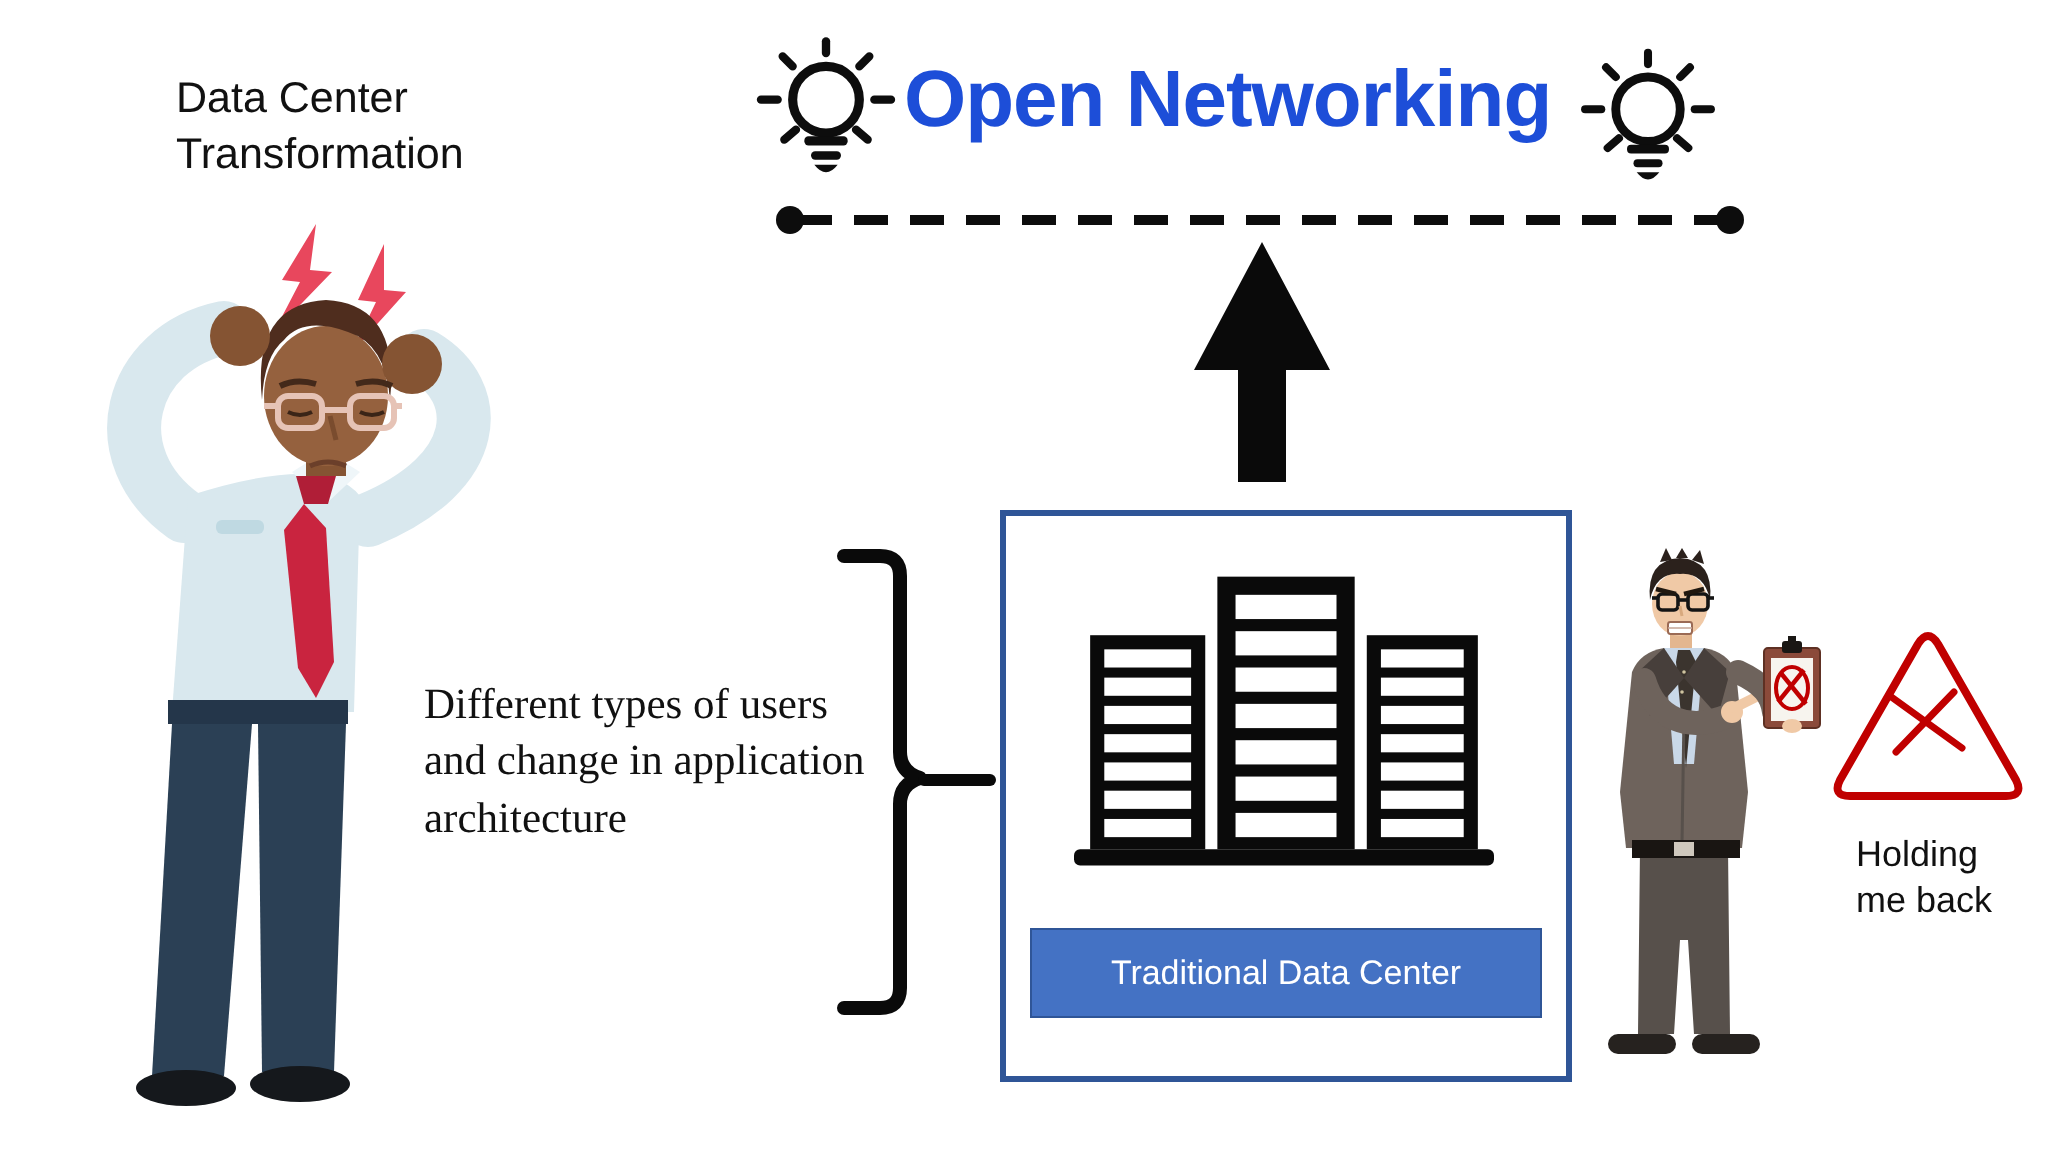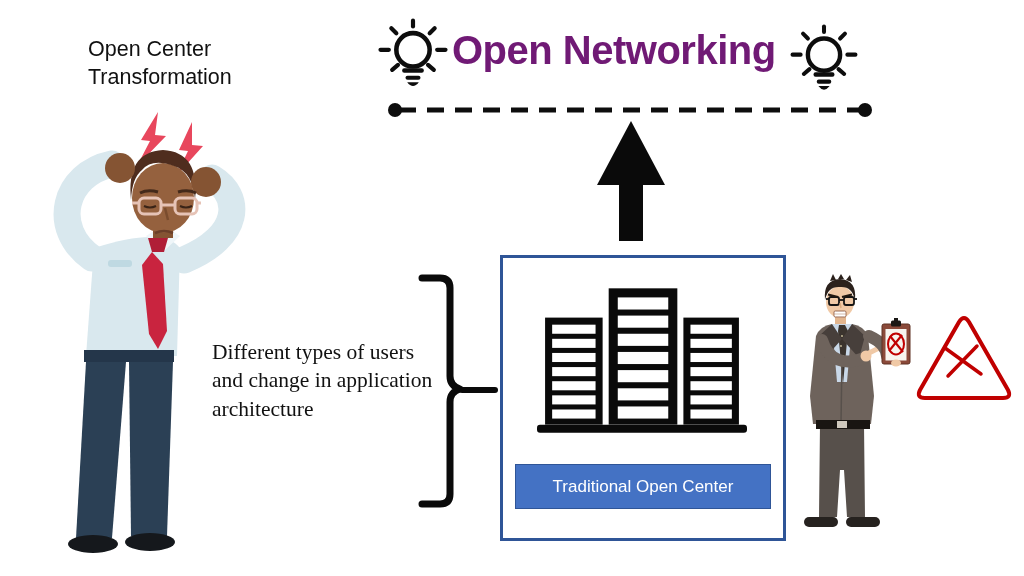--- a/index.html
+++ b/index.html
@@ -4,21 +4,21 @@
 <style>
   html,body{margin:0;padding:0;background:#ffffff;}
   .canvas{
     position:relative;width:1024px;height:576px;overflow:hidden;background:#FFFFFF;
     font-family:"Liberation Sans",sans-serif;color:#0D0D0D;
   }
   .abs{position:absolute;}
   .note{color:#111111;}
   .title-text{
     position:absolute;left:452px;top:28px;width:320px;text-align:center;
-    font-size:40px;font-weight:600;letter-spacing:-0.5px;color:#701a75;white-space:nowrap;
+    font-size:40px;font-weight:600;letter-spacing:-0.5px;color:#1d4ed8;white-space:nowrap;
   }
   .top-left-note{left:88px;top:36px;width:180px;font-size:21.5px;line-height:1.3;}
   .brace-note{left:212px;top:338px;width:222px;font-size:21.5px;line-height:1.32;font-family:Liberation Serif, serif;}
   .blocker-note{left:928px;top:416px;width:84px;font-size:18px;line-height:1.28;}
   .dc-box{
     left:500px;top:255px;width:286px;height:286px;background:#FFFFFF;
     border:3px solid #2F5597;box-sizing:border-box;
   }
   .dc-caption{
     position:absolute;left:12px;top:206px;width:256px;height:45px;
@@ -26,21 +26,21 @@
     display:flex;align-items:center;justify-content:center;
     color:#FFFFFF;font-size:17px;
   }
   svg{display:block;}
 </style>
 </head>
 <body>
 
 <div class="canvas">
 
-  <div class="abs note top-left-note">Open Center Transformation</div>
+  <div class="abs note top-left-note">Data Center Transformation</div>
 
   <svg class="abs" style="left:378px;top:18px;" width="70" height="82" viewBox="0 0 84 98">
     <g stroke="#0D0D0D" stroke-width="5" stroke-linecap="round">
       <line x1="42" y1="3" x2="42" y2="10"></line>
       <line x1="16" y1="12" x2="22" y2="18"></line>
       <line x1="68" y1="12" x2="62" y2="18"></line>
       <line x1="3" y1="38" x2="13" y2="38"></line>
       <line x1="81" y1="38" x2="71" y2="38"></line>
       <line x1="17" y1="62" x2="24" y2="56"></line>
       <line x1="67" y1="62" x2="60" y2="56"></line>
@@ -109,21 +109,21 @@
       <g fill="#FFFFFF">
         <rect x="152" y="40" width="41" height="9"></rect>
           <rect x="152" y="54" width="41" height="9"></rect>
         <rect x="152" y="68" width="41" height="9"></rect>
           <rect x="152" y="82" width="41" height="9"></rect>
         <rect x="152" y="96" width="41" height="9"></rect>
           <rect x="152" y="110" width="41" height="9"></rect>
         <rect x="152" y="124" width="41" height="9"></rect>
       </g>
     </svg>
-    <div class="dc-caption">Traditional Open Center</div>
+    <div class="dc-caption">Traditional Data Center</div>
   </div>
 
   <svg class="abs" style="left:418px;top:272px;" width="80" height="238" viewBox="0 0 80 238">
     <path d="M 4,6 L 22,6 Q 32,6 32,16 L 32,104 Q 32,114 42,117 Q 32,120 32,130 L 32,222 Q 32,232 22,232 L 4,232" fill="none" stroke="#0A0A0A" stroke-width="7" stroke-linecap="round" stroke-linejoin="round"></path>
     <line x1="44" y1="118" x2="77" y2="118" stroke="#0A0A0A" stroke-width="6" stroke-linecap="round"></line>
   </svg>
 
   <div class="abs note brace-note">Different types of users and change in application architecture</div>
 
   <svg class="abs" style="left:36px;top:108px;" width="232" height="462" viewBox="0 0 232 462">
@@ -227,14 +227,15 @@
     <rect x="42" y="37" width="12" height="6" rx="1.2" fill="#FFFFFF" stroke="#9A6A55"></rect>
     <line x1="42" y1="40" x2="54" y2="40" stroke="#C9AB9B" stroke-width="0.8"></line>
   </svg>
 
   <svg class="abs" style="left:912px;top:312px;" width="104" height="94" viewBox="0 0 104 94">
     <path d="M 47,10 Q 52,2 57,10 L 96,78 Q 100,86 91,86 L 13,86 Q 4,86 8,78 Z" fill="none" stroke="#C00000" stroke-width="4" stroke-linejoin="round"></path>
     <line x1="33" y1="36" x2="69" y2="62" stroke="#C00000" stroke-width="3.5" stroke-linecap="round"></line>
     <line x1="65" y1="34" x2="36" y2="64" stroke="#C00000" stroke-width="3.5" stroke-linecap="round"></line>
   </svg>
 
+  <div class="abs note blocker-note">Holding me back</div>
 
 </div>
 
 </body></html>

